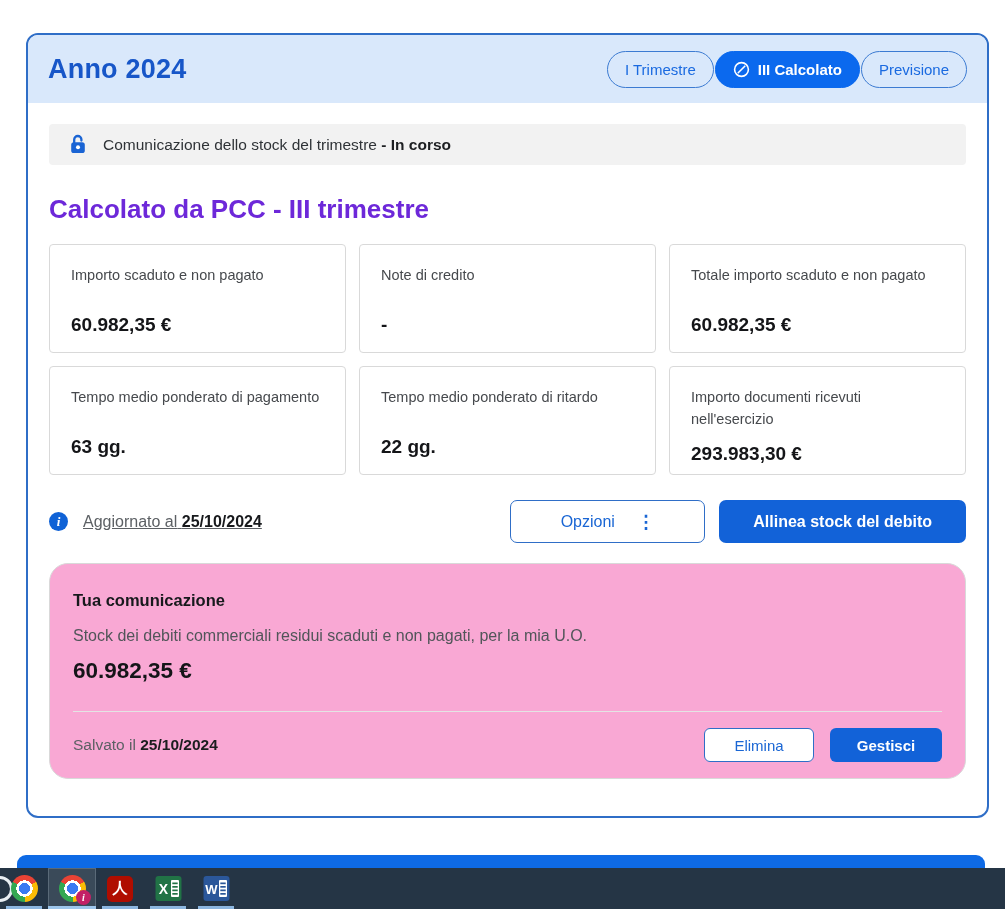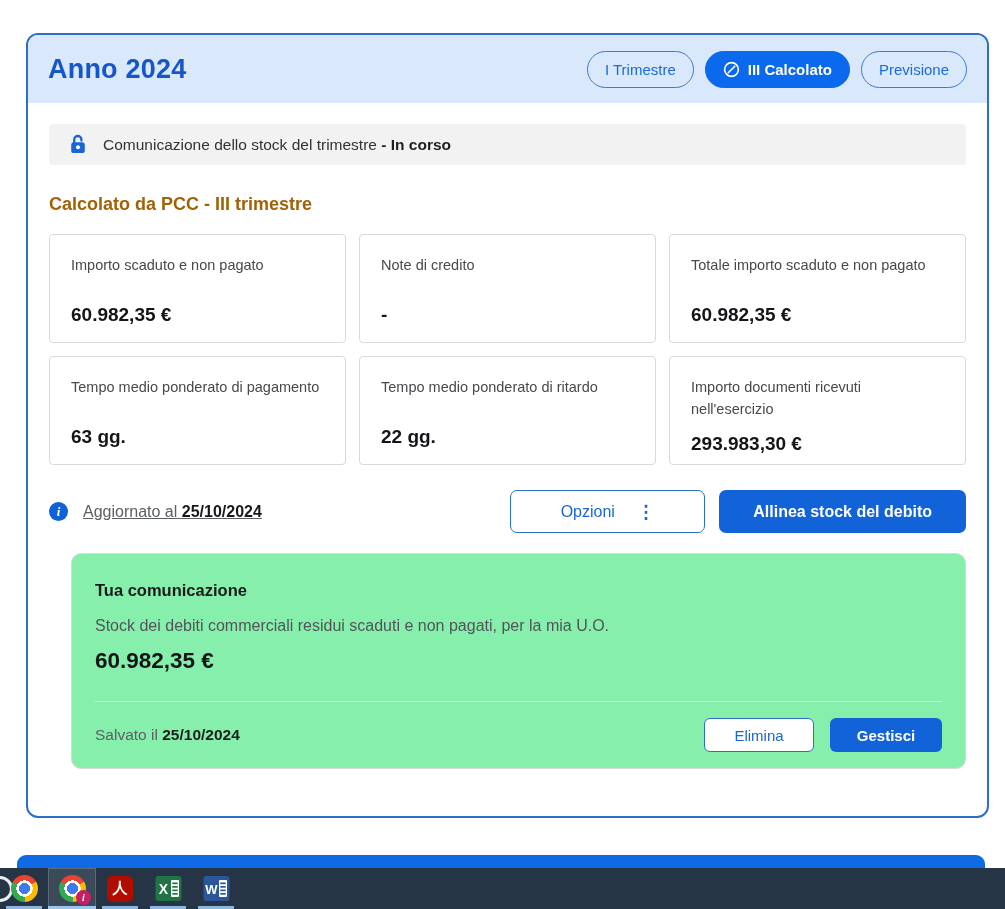--- a/index.html
+++ b/index.html
@@ -13,37 +13,37 @@
   .main-card{
     position:absolute;left:26px;top:33px;width:963px;height:785px;
     background:#fff;border:2px solid #2f6ec7;border-radius:12px;
     box-sizing:border-box;overflow:hidden;
   }
   .card-header{
     height:68px;background:#d9e8fb;display:flex;align-items:center;
     padding:0 20px;box-sizing:border-box;
   }
   .page-title{font-size:27px;font-weight:700;color:#1756c8;letter-spacing:.2px;}
-  .tabs{margin-left:auto;display:flex;gap:11px;align-items:center;}
+  .tabs{margin-left:auto;display:flex;gap:1px;align-items:center;}
   .pill{
     height:37px;padding:0 17px;border:1.5px solid #3c7bd2;border-radius:999px;
     color:#1a6ae0;font-size:15px;display:flex;align-items:center;gap:8px;
     background:transparent;cursor:pointer;white-space:nowrap;box-sizing:border-box;
     font-family:"Liberation Sans",sans-serif;
   }
   .pill.active{background:#0b69ee;border-color:#0b69ee;color:#fff;font-weight:600;}
   .pill .tab-icon{display:flex;align-items:center;}
   
   .content{padding:21px 21px 0;box-sizing:border-box;}
   .status-banner{
     height:41px;background:#f2f2f2;border-radius:4px;display:flex;
     align-items:center;gap:15px;padding:0 19px;font-size:15.5px;color:#2f3337;
   }
   .status-banner b{font-weight:700;color:#1d1f22;}
-  .section-title{margin:29px 0 19px;font-size:18px;font-weight:700;color:#a16207;}
+  .section-title{margin:29px 0 19px;font-size:26px;font-weight:700;color:#6d28d9;}
   .cards{display:grid;grid-template-columns:repeat(3,1fr);gap:13px;}
   .stat-card{
     height:109px;border:1px solid #d9d9d9;border-radius:4px;
     padding:19px 21px 16px;box-sizing:border-box;display:flex;flex-direction:column;
     background:#fff;
     gap:12px;
   }
   .stat-label{font-size:14.5px;color:#46494d;line-height:1.55;}
   .stat-value{font-size:19px;font-weight:700;color:#141518;margin-top:auto;}
   
@@ -55,21 +55,21 @@
   }
   .update-text{margin-left:15px;font-size:16px;color:#5c6064;text-decoration:underline;}
   .update-text b{color:#17191c;font-weight:700;}
   .btn{cursor:pointer;box-sizing:border-box;display:flex;align-items:center;justify-content:center;border-radius:7px;font-family:"Liberation Sans",sans-serif;}
   .btn-outline{background:#fff;border:1.5px solid #2f6ec7;color:#1a66d4;}
   .btn-primary{background:#1262d8;border:none;color:#fff;font-weight:700;}
   .btn-options{margin-left:auto;width:195px;height:43px;font-size:16px;gap:22px;}
   .kebab{font-size:18px;font-weight:700;line-height:1;color:#1a66d4;}
   .btn-align{margin-left:14px;height:43px;padding:0 34px;font-size:16px;}
   
-  .comm-card{margin-top:20px;border:1px solid #d9d9d9;border-radius:10px;padding:27px 23px 0;background:#86efac;margin-left:22px;}
+  .comm-card{margin-top:20px;border:1px solid #d9d9d9;border-radius:19px;padding:27px 23px 0;background:#f9a8d4;}
   .comm-title{font-size:16.5px;font-weight:700;color:#17191c;}
   .comm-desc{margin-top:17px;font-size:16px;color:#515559;}
   .comm-amount{margin-top:13px;font-size:22.5px;font-weight:700;color:#141518;}
   .comm-divider{border:none;border-top:1px solid #e4e4e4;margin:27px 0 0;}
   .comm-footer{display:flex;align-items:center;height:66px;}
   .saved-text{font-size:15.5px;color:#5c6064;}
   .saved-text b{color:#1b1d1f;font-weight:700;}
   .btn-delete{margin-left:auto;width:110px;height:34px;font-size:15px;border-radius:6px;}
   .btn-manage{margin-left:16px;width:112px;height:34px;font-size:15px;border-radius:6px;}
   

